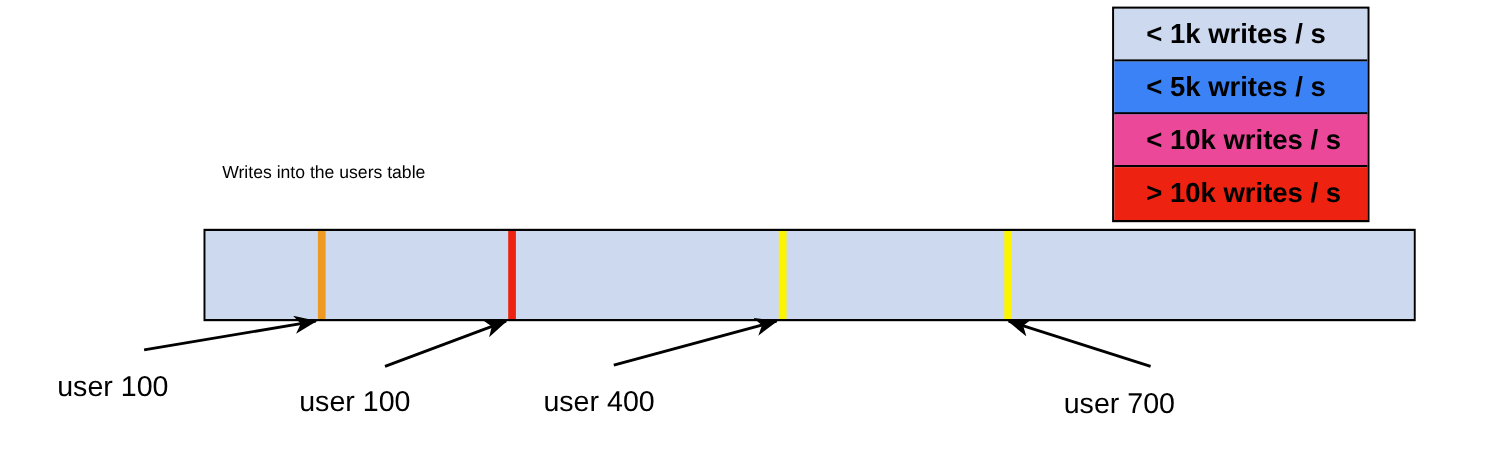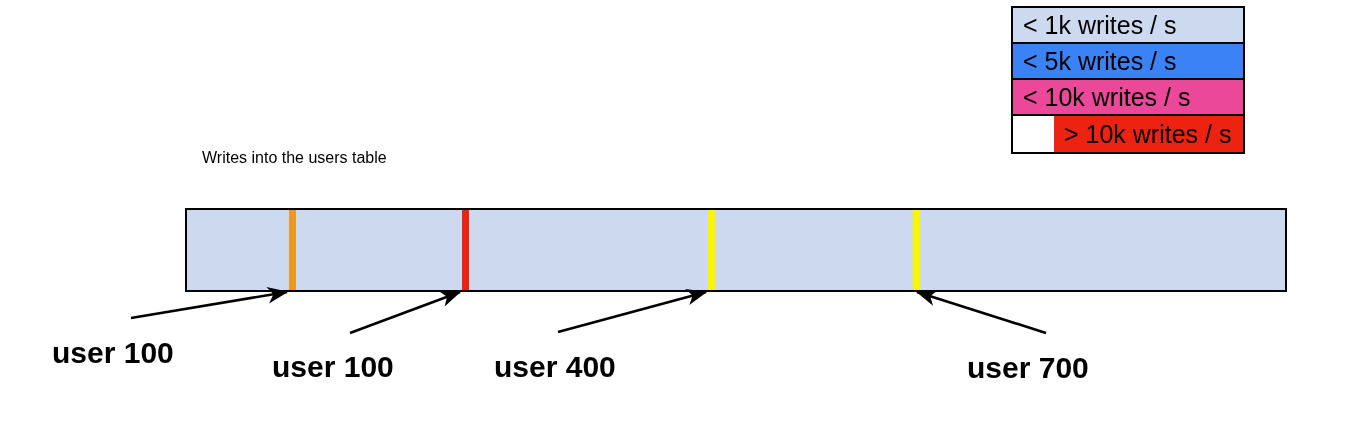--- a/index.html
+++ b/index.html
@@ -19,30 +19,30 @@
   
   #legend {
     position: absolute;
     left: 1011px;
     top: 6px;
     width: 234px;
     border: 2px solid #000000;
     box-sizing: border-box;
   }
   .legend-row {
-    height: 36px;
+    height: 48px;
     box-sizing: border-box;
     display: flex;
     align-items: center;
     border-bottom: 2px solid #000000;
-    padding-left: 10px;
+    padding-left: 29px;
+    font-weight: bold;
   }
   .legend-row:last-child {
     border-bottom: none;
-    margin-left: 41px;
   }
   .legend-label {
     font-size: 25px;
     line-height: 1;
     white-space: nowrap;
   }
 
   
   #chart-title {
     position: absolute;
@@ -79,24 +79,23 @@
   #arrow-layer {
     position: absolute;
     left: 0;
     top: 0;
     width: 1350px;
     height: 422px;
     pointer-events: none;
   }
   .pointer-label {
     position: absolute;
-    font-size: 30px;
+    font-size: 26px;
     line-height: 1;
     white-space: nowrap;
-    font-weight: bold;
   }
 </style>
 </head>
 <body>
 
 <div id="legend">
   <div class="legend-row" style="background:#ccd9ef">
     <span class="legend-label">&lt; 1k writes / s</span>
   </div>
   <div class="legend-row" style="background:#3b82f6">

